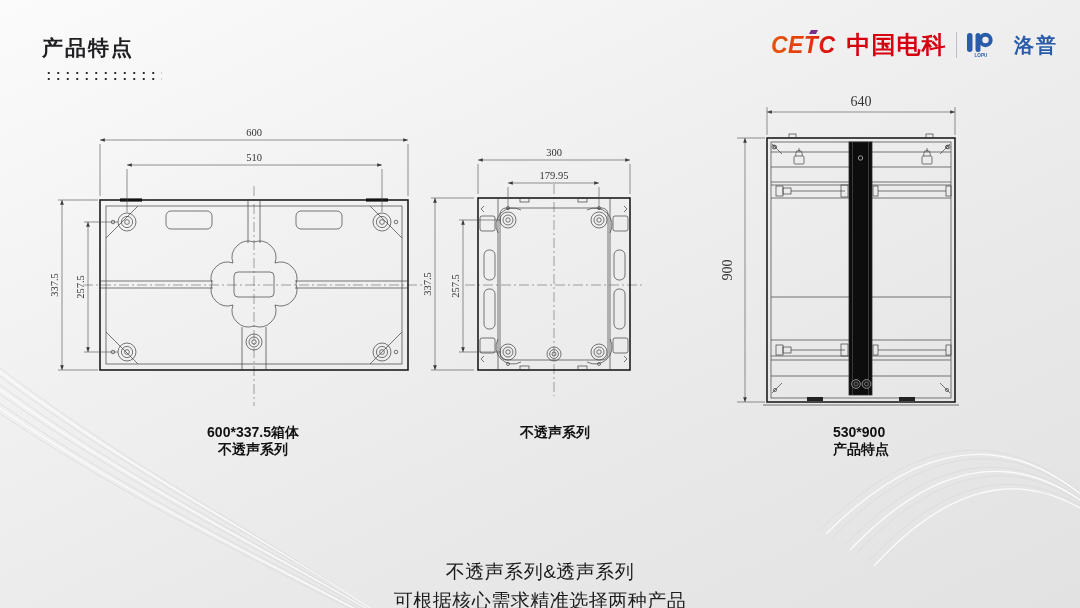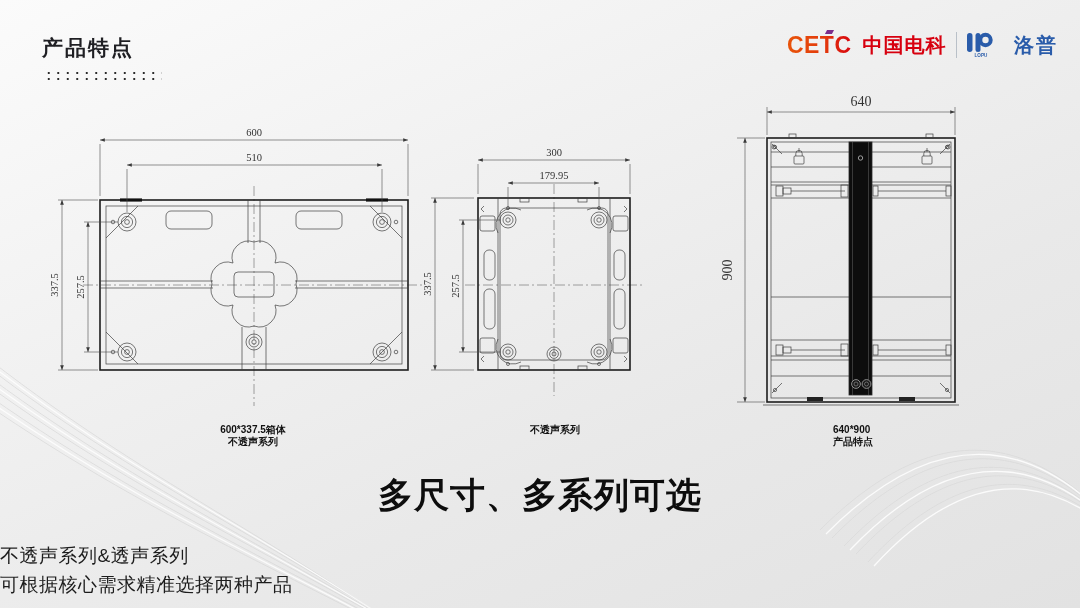--- a/index.html
+++ b/index.html
@@ -19,54 +19,54 @@
     position:absolute; left:44px; top:70px; width:118px; height:11px;
     background-image:radial-gradient(#2b2b2b 1.15px, transparent 1.3px);
     background-size:9.5px 6px;
   }
   .logo-row{
     position:absolute; right:22px; top:30px; height:30px;
     display:flex; align-items:center; gap:9px;
   }
   .cetc-wordmark{
     position:relative;
-    font-weight:900; font-size:23px; letter-spacing:0.5px;
+    font-style:italic; font-weight:900; font-size:23px; letter-spacing:0.5px;
     background:linear-gradient(90deg,#e8540a 0%,#e33a0c 55%,#d7000f 100%);
     -webkit-background-clip:text; background-clip:text; color:transparent;
     padding-right:2px;
   }
   .cetc-accent{
     position:absolute; top:-2px; left:58%; width:7px; height:4px;
     background:#7b2d8b; transform:skewX(-28deg);
   }
-  .cetc-cn{font-size:20px; font-weight:900; color:#d7000f; letter-spacing:1px;}
+  .cetc-cn{font-size:24px; font-weight:900; color:#d7000f; letter-spacing:1px;}
   .logo-divider{width:1.5px; height:26px; background:#b9c0c8;}
   .lopu{display:flex; align-items:center; gap:21px;}
   .lopu-cn{font-size:20px; font-weight:900; color:#2a5caa; letter-spacing:2px;}
 
   
   .drawing{position:absolute;}
   .cad-line{stroke:#3f3f3f; stroke-width:0.7; fill:none;}
   .cad-heavy{stroke:#1d1d1d; stroke-width:1.6; fill:none;}
   .cad-dim{stroke:#4a4a4a; stroke-width:0.6; fill:none;}
   .cad-center{stroke:#5a5a5a; stroke-width:0.55; fill:none; stroke-dasharray:10 3 2 3;}
   .cad-text{fill:#333; font-family:"Liberation Serif", serif;}
 
   .caption{
-    position:absolute; font-size:10px; font-weight:700; color:#111; line-height:1.18;
+    position:absolute; font-size:14px; font-weight:700; color:#111; line-height:1.18;
   }
   .caption.center{text-align:center;}
 
   .headline{
     position:absolute; left:0; top:472px; width:1080px; text-align:center;
     font-size:35px; font-weight:900; color:#0d0d0d; letter-spacing:1px;
   }
   .subline{
-    position:absolute; left:0; width:1080px; 
-    font-size:19px; font-weight:500; color:#1c1c1c; letter-spacing:0.5px;
+    position:absolute; left:0; width:1080px; text-align:center;
+    font-size:19px; font-weight:500; color:#1c1c1c; letter-spacing:0.5px;margin-top:16px;
   }
   .subline.s1{top:543px;}
   .subline.s2{top:572px;}
 </style>
 </head>
 <body>
 
 <div class="slide">
 
   <svg class="bg-waves" width="1080" height="608" viewBox="0 0 1080 608">
@@ -398,21 +398,20 @@
   </svg>
 
   <div class="caption center" style="left:138px; top:424px; width:230px;">
     <div>600*337.5箱体</div>
     <div>不透声系列</div>
   </div>
   <div class="caption center" style="left:455px; top:424px; width:200px;">
     <div>不透声系列</div>
   </div>
   <div class="caption" style="left:833px; top:424px;">
-    <div>640*900</div>
+    <div>530*900</div>
     <div>产品特点</div>
   </div>
 
-  <div class="headline">多尺寸、多系列可选</div>
   <div class="subline s1">不透声系列&amp;透声系列</div>
   <div class="subline s2">可根据核心需求精准选择两种产品</div>
 
 </div>
 
 </body></html>

